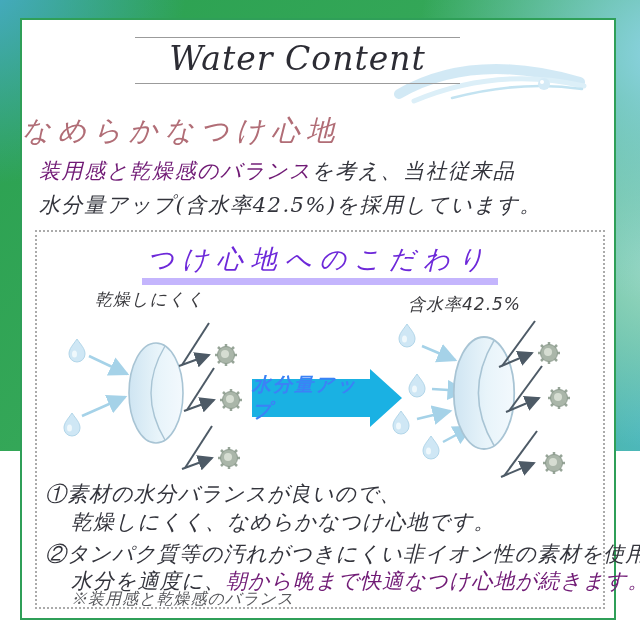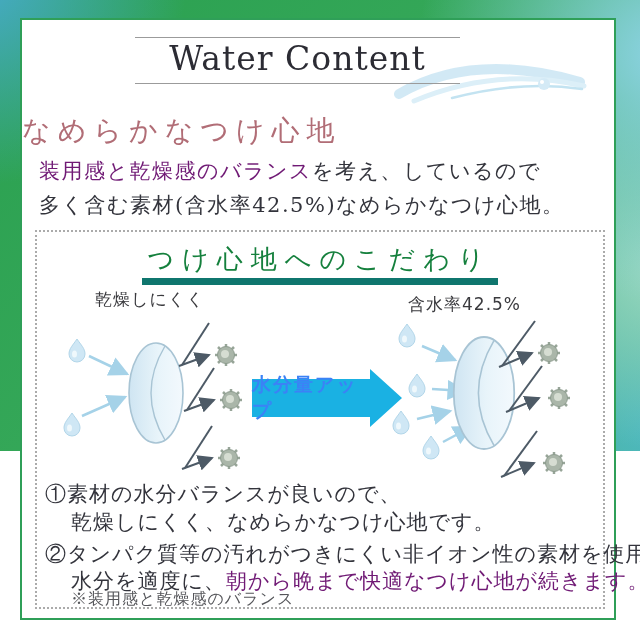--- a/index.html
+++ b/index.html
@@ -6,20 +6,21 @@
   body{width:640px;height:640px;overflow:hidden;
        font-family:"DejaVu Serif","Liberation Serif",serif;}
   .canvas{position:relative;width:640px;height:451px;
     background-color:#35a95c;
     background-image:
       radial-gradient(circle at 104% 12%, #8ed4e6 0%, rgba(142,212,230,0) 32%),
       radial-gradient(circle at 103% 60%, #9ad8c2 0%, rgba(154,216,194,0) 25%),
       radial-gradient(circle at 102% 95%, #4db8c0 0%, rgba(77,184,192,0) 28%),
       radial-gradient(circle at -4% -6%, #49acd2 0%, rgba(73,172,210,0) 26%),
       linear-gradient(135deg, #2aa050 0%, #37a95a 55%, #4cb47f 100%);
+    font-style: italic;
   }
   .panel{position:absolute;left:20px;top:18px;width:596px;height:602px;
     background:#ffffff;border:2px solid #2f9f58;box-sizing:border-box;}
 
   
   .title-block{position:absolute;left:113px;top:17px;width:325px;
     border-top:1px solid #9b9b9b;border-bottom:1px solid #9b9b9b;
     padding:3px 0 6px 0;color:#2c2c34;}
   .title-l1{font-size:33px;text-align:center;letter-spacing:1px;line-height:36px;}
   .title-l2{font-size:33px;text-align:right;padding-right:70px;line-height:32px;}
@@ -27,22 +28,22 @@
   .subtitle{position:absolute;left:0;top:92px;width:100%;text-align:left;
     color:#b16d76;font-size:28px;letter-spacing:7px;}
   .intro{position:absolute;left:17px;top:134px;width:568px;
     font-size:21px;line-height:34px;letter-spacing:1.5px;color:#33343c;}
   .blue{color:#701a75;}
 
   
   .feature-box{position:absolute;left:13px;top:210px;width:570px;height:379px;
     border:2px dotted #ababab;box-sizing:border-box;}
   .box-title-row{position:absolute;left:0;top:10px;width:100%;text-align:center;}
-  .box-title{display:inline-block;font-size:26px;letter-spacing:8px;color:#15803d;
-    border-bottom:7px solid #0f766e;padding:0 6px 1px 6px;}
+  .box-title{display:inline-block;font-size:26px;letter-spacing:8px;color:#6d28d9;
+    border-bottom:7px solid #c4b5fd;padding:0 6px 1px 6px;}
   .diagram-label{position:absolute;font-family:"DejaVu Sans","Liberation Sans",sans-serif;
     font-size:17px;color:#3a3a3e;letter-spacing:1px;}
   .label-left{left:58px;top:56px;}
   .label-right{left:371px;top:61px;}
   .diagram{position:absolute;left:0;top:84px;}
   .banner-text{position:absolute;left:215px;top:147px;width:118px;height:38px;
     display:flex;align-items:center;justify-content:center;color:#3b82f6;
     font-family:"DejaVu Sans","Liberation Sans",sans-serif;font-size:19px;
     font-weight:bold;letter-spacing:2px;}
   .pt{position:absolute;font-size:21px;letter-spacing:1px;color:#33343c;white-space:nowrap;}
@@ -67,22 +68,22 @@
       <circle cx="148" cy="26" r="2" fill="#ffffff"></circle>
     </svg>
 
     <div class="title-block">
       <div class="title-l1">Water Content</div>
     </div>
 
     <div class="subtitle">なめらかなつけ心地</div>
 
     <div class="intro">
-      <div><span class="blue">装用感と乾燥感のバランス</span><span>を考え、しているので</span></div>
-      <div>多く含む素材(含水率42.5%)なめらかなつけ心地。</div>
+      <div><span class="blue">装用感と乾燥感のバランス</span><span>を考え、当社従来品</span></div>
+      <div>水分量アップ(含水率42.5%)を採用しています。</div>
     </div>
 
     <div class="feature-box">
 
       <div class="box-title-row">
         <span class="box-title">つけ心地へのこだわり</span>
       </div>
 
       <div class="diagram-label label-left">乾燥しにくく</div>
       <div class="diagram-label label-right">含水率42.5%</div>

